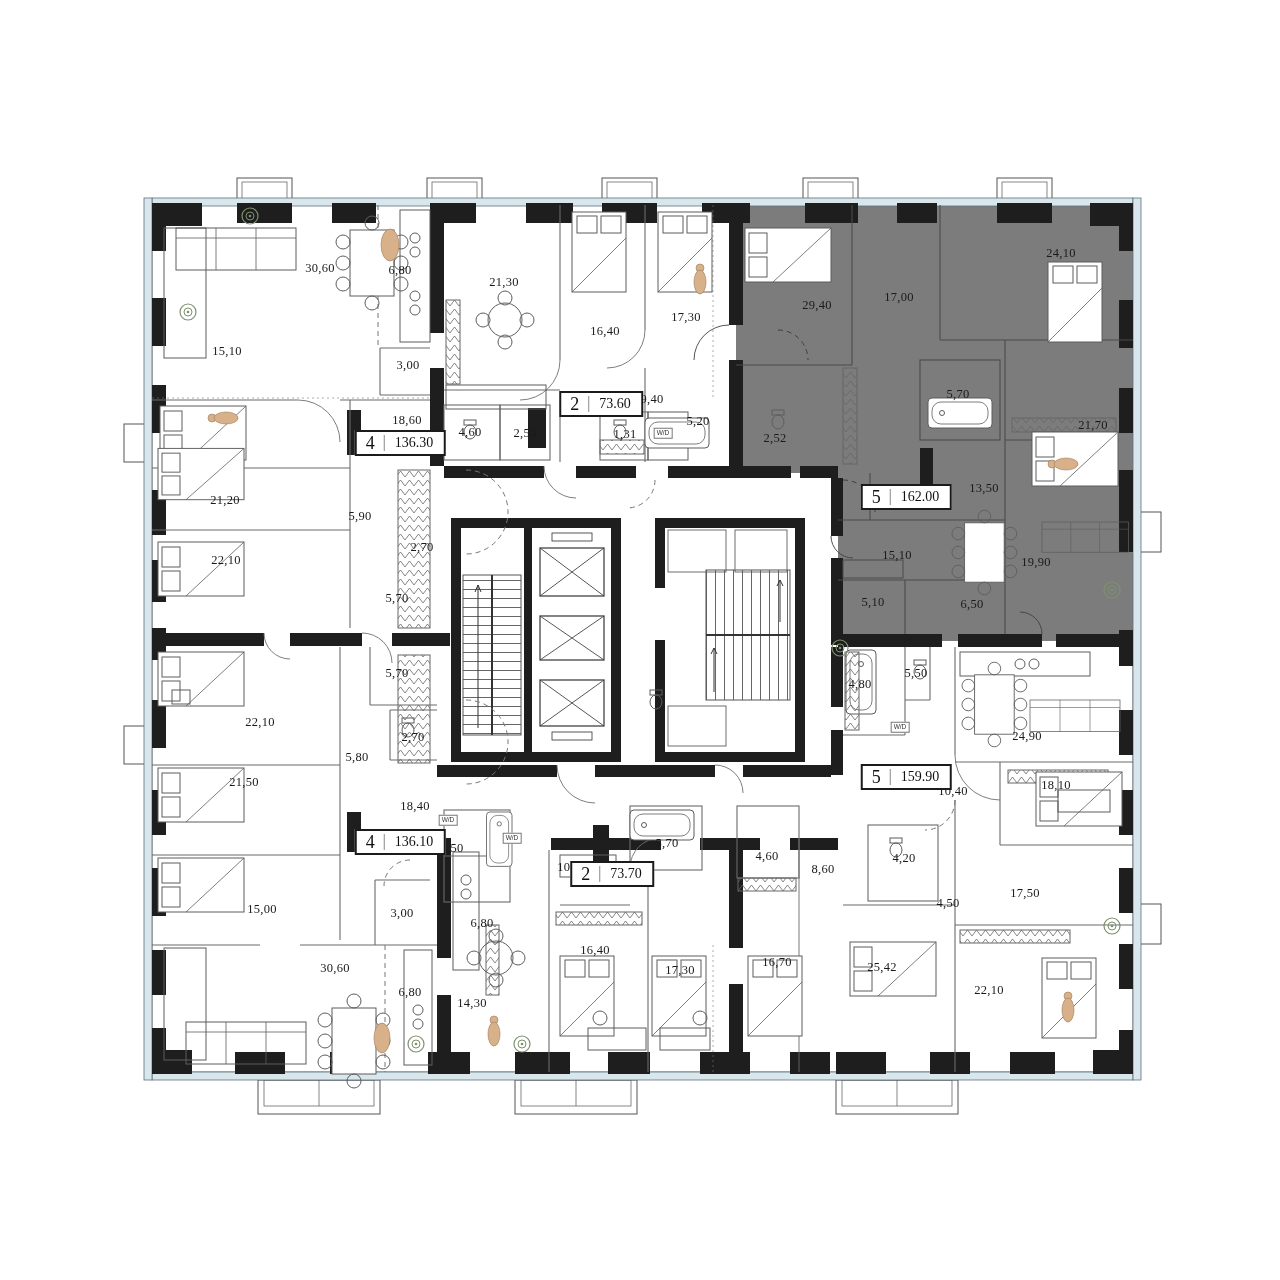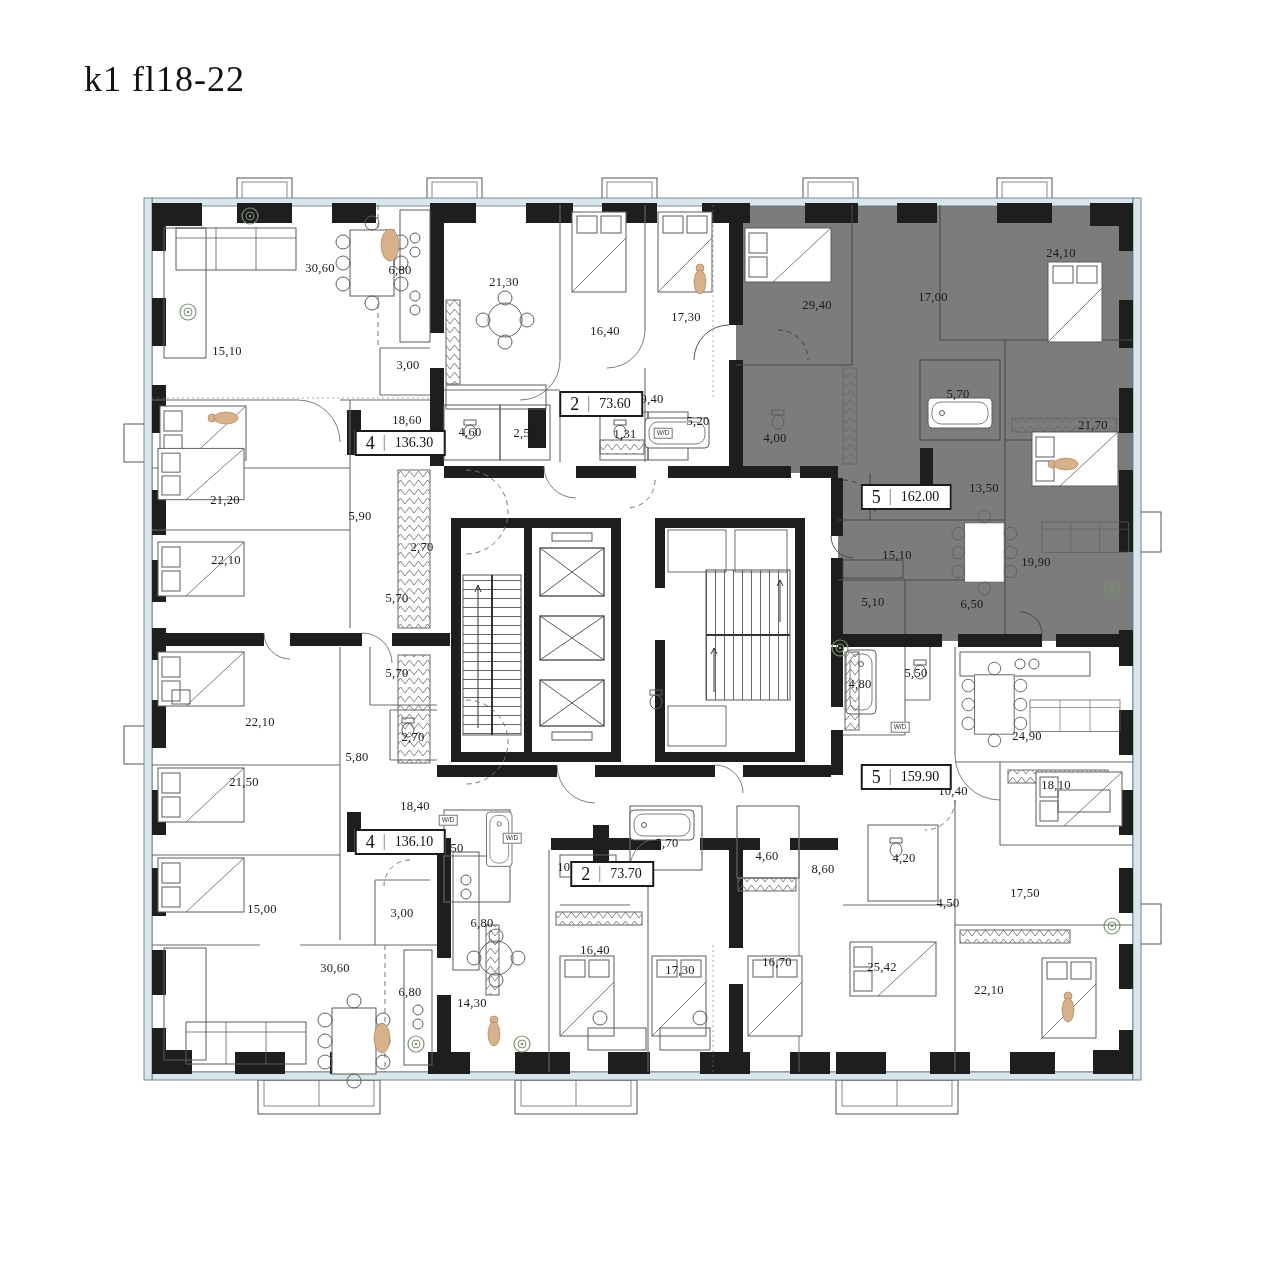--- a/index.html
+++ b/index.html
@@ -18,21 +18,20 @@
   .badge .n{width:27px;display:flex;align-items:center;justify-content:center;
             font-size:18px;color:#111;}
   .badge .sep{width:1px;background:#8a8a8a;margin:3px 0;}
   .badge .a{padding:3px 10px;font-size:14px;color:#111;display:flex;align-items:center;}
 </style>
 </head>
 <body>
 
 <div id="canvas">
 
-  <div id="page-title">k1 fl18-22</div>
 
   <svg id="plan-svg" width="1280" height="1280" viewBox="0 0 1280 1280">
     <defs>
       <pattern id="st" width="100" height="9" patternUnits="userSpaceOnUse">
         <path d="M0,4.5 H100" stroke="#555" stroke-width="0.9"></path>
       </pattern>
       <pattern id="stv" width="9" height="100" patternUnits="userSpaceOnUse">
         <path d="M4.5,0 V100" stroke="#555" stroke-width="0.9"></path>
       </pattern>
       <pattern id="rk" width="9" height="9" patternUnits="userSpaceOnUse">
@@ -484,25 +483,25 @@
       <span class="rl" style="left: 422px; top: 547px;">2,70</span>
       <span class="rl" style="left: 226px; top: 560px;">22,10</span>
       <span class="rl" style="left: 397px; top: 598px;">5,70</span>
       <span class="rl" style="left: 504px; top: 282px;">21,30</span>
       <span class="rl" style="left: 605px; top: 331px;">16,40</span>
       <span class="rl" style="left: 686px; top: 317px;">17,30</span>
       <span class="rl" style="left: 652px; top: 399px;">9,40</span>
       <span class="rl" style="left: 698px; top: 421px;">5,20</span>
       <span class="rl" style="left: 625px; top: 434px;">1,31</span>
       <span class="rl" style="left: 1061px; top: 253px;">24,10</span>
-      <span class="rl" style="left: 899px; top: 297px; margin-left: 34px;">17,00</span>
+      <span class="rl" style="left: 899px; top: 297px;">17,00</span>
       <span class="rl" style="left: 817px; top: 305px;">29,40</span>
       <span class="rl" style="left: 958px; top: 394px;">5,70</span>
       <span class="rl" style="left: 1093px; top: 425px;">21,70</span>
-      <span class="rl" style="left: 775px; top: 438px;">4,00</span>
+      <span class="rl" style="left: 775px; top: 438px;">2,52</span>
       <span class="rl" style="left: 984px; top: 488px;">13,50</span>
       <span class="rl" style="left: 897px; top: 555px;">15,10</span>
       <span class="rl" style="left: 1036px; top: 562px;">19,90</span>
       <span class="rl" style="left: 873px; top: 602px;">5,10</span>
       <span class="rl" style="left: 972px; top: 604px;">6,50</span>
       <span class="rl" style="left: 397px; top: 673px;">5,70</span>
       <span class="rl" style="left: 260px; top: 722px;">22,10</span>
       <span class="rl" style="left: 413px; top: 737px;">2,70</span>
       <span class="rl" style="left: 357px; top: 757px;">5,80</span>
       <span class="rl" style="left: 244px; top: 782px;">21,50</span>

